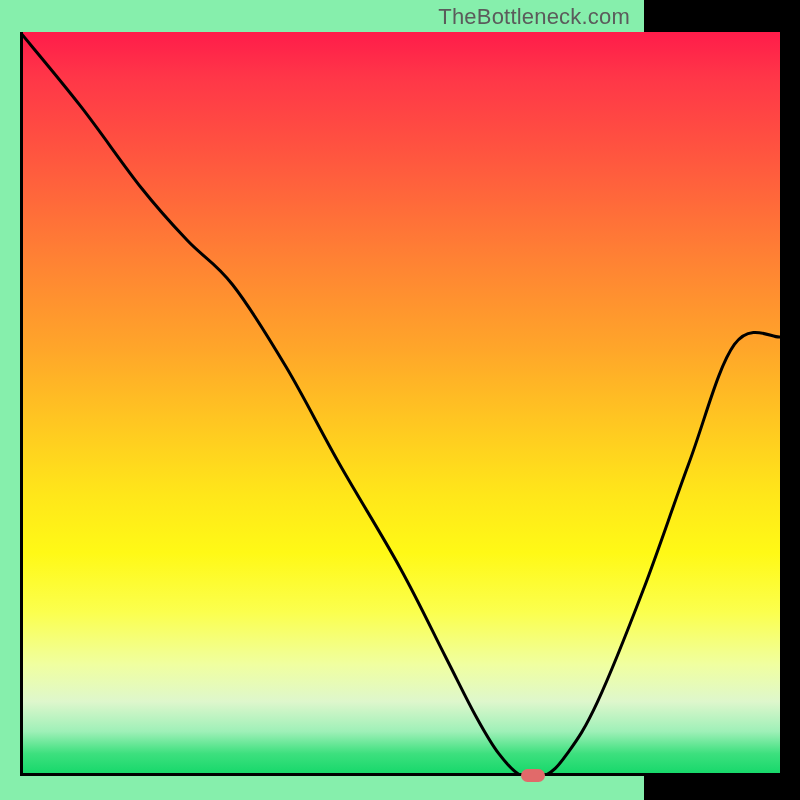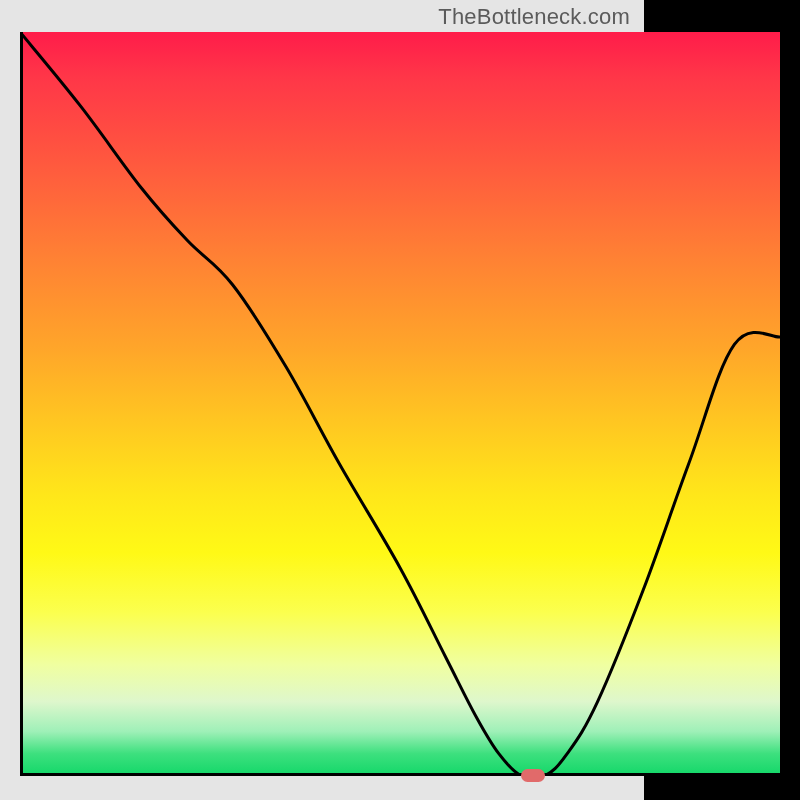--- a/index.html
+++ b/index.html
@@ -8,21 +8,21 @@
     width: 800px;
     height: 800px;
     background: #000;
     overflow: hidden;
     font-family: Arial, Helvetica, sans-serif;
   }
   .frame {
     position: relative;
     width: 644px;
     height: 800px;
-    background: #e5e5e5;
+    background: #86efac;
   }
   .watermark {
     position: absolute;
     top: 4px;
     right: 14px;
     color: #5b5b5b;
     font-size: 22px;
     font-weight: 500;
     letter-spacing: 0.2px;
     z-index: 20;

